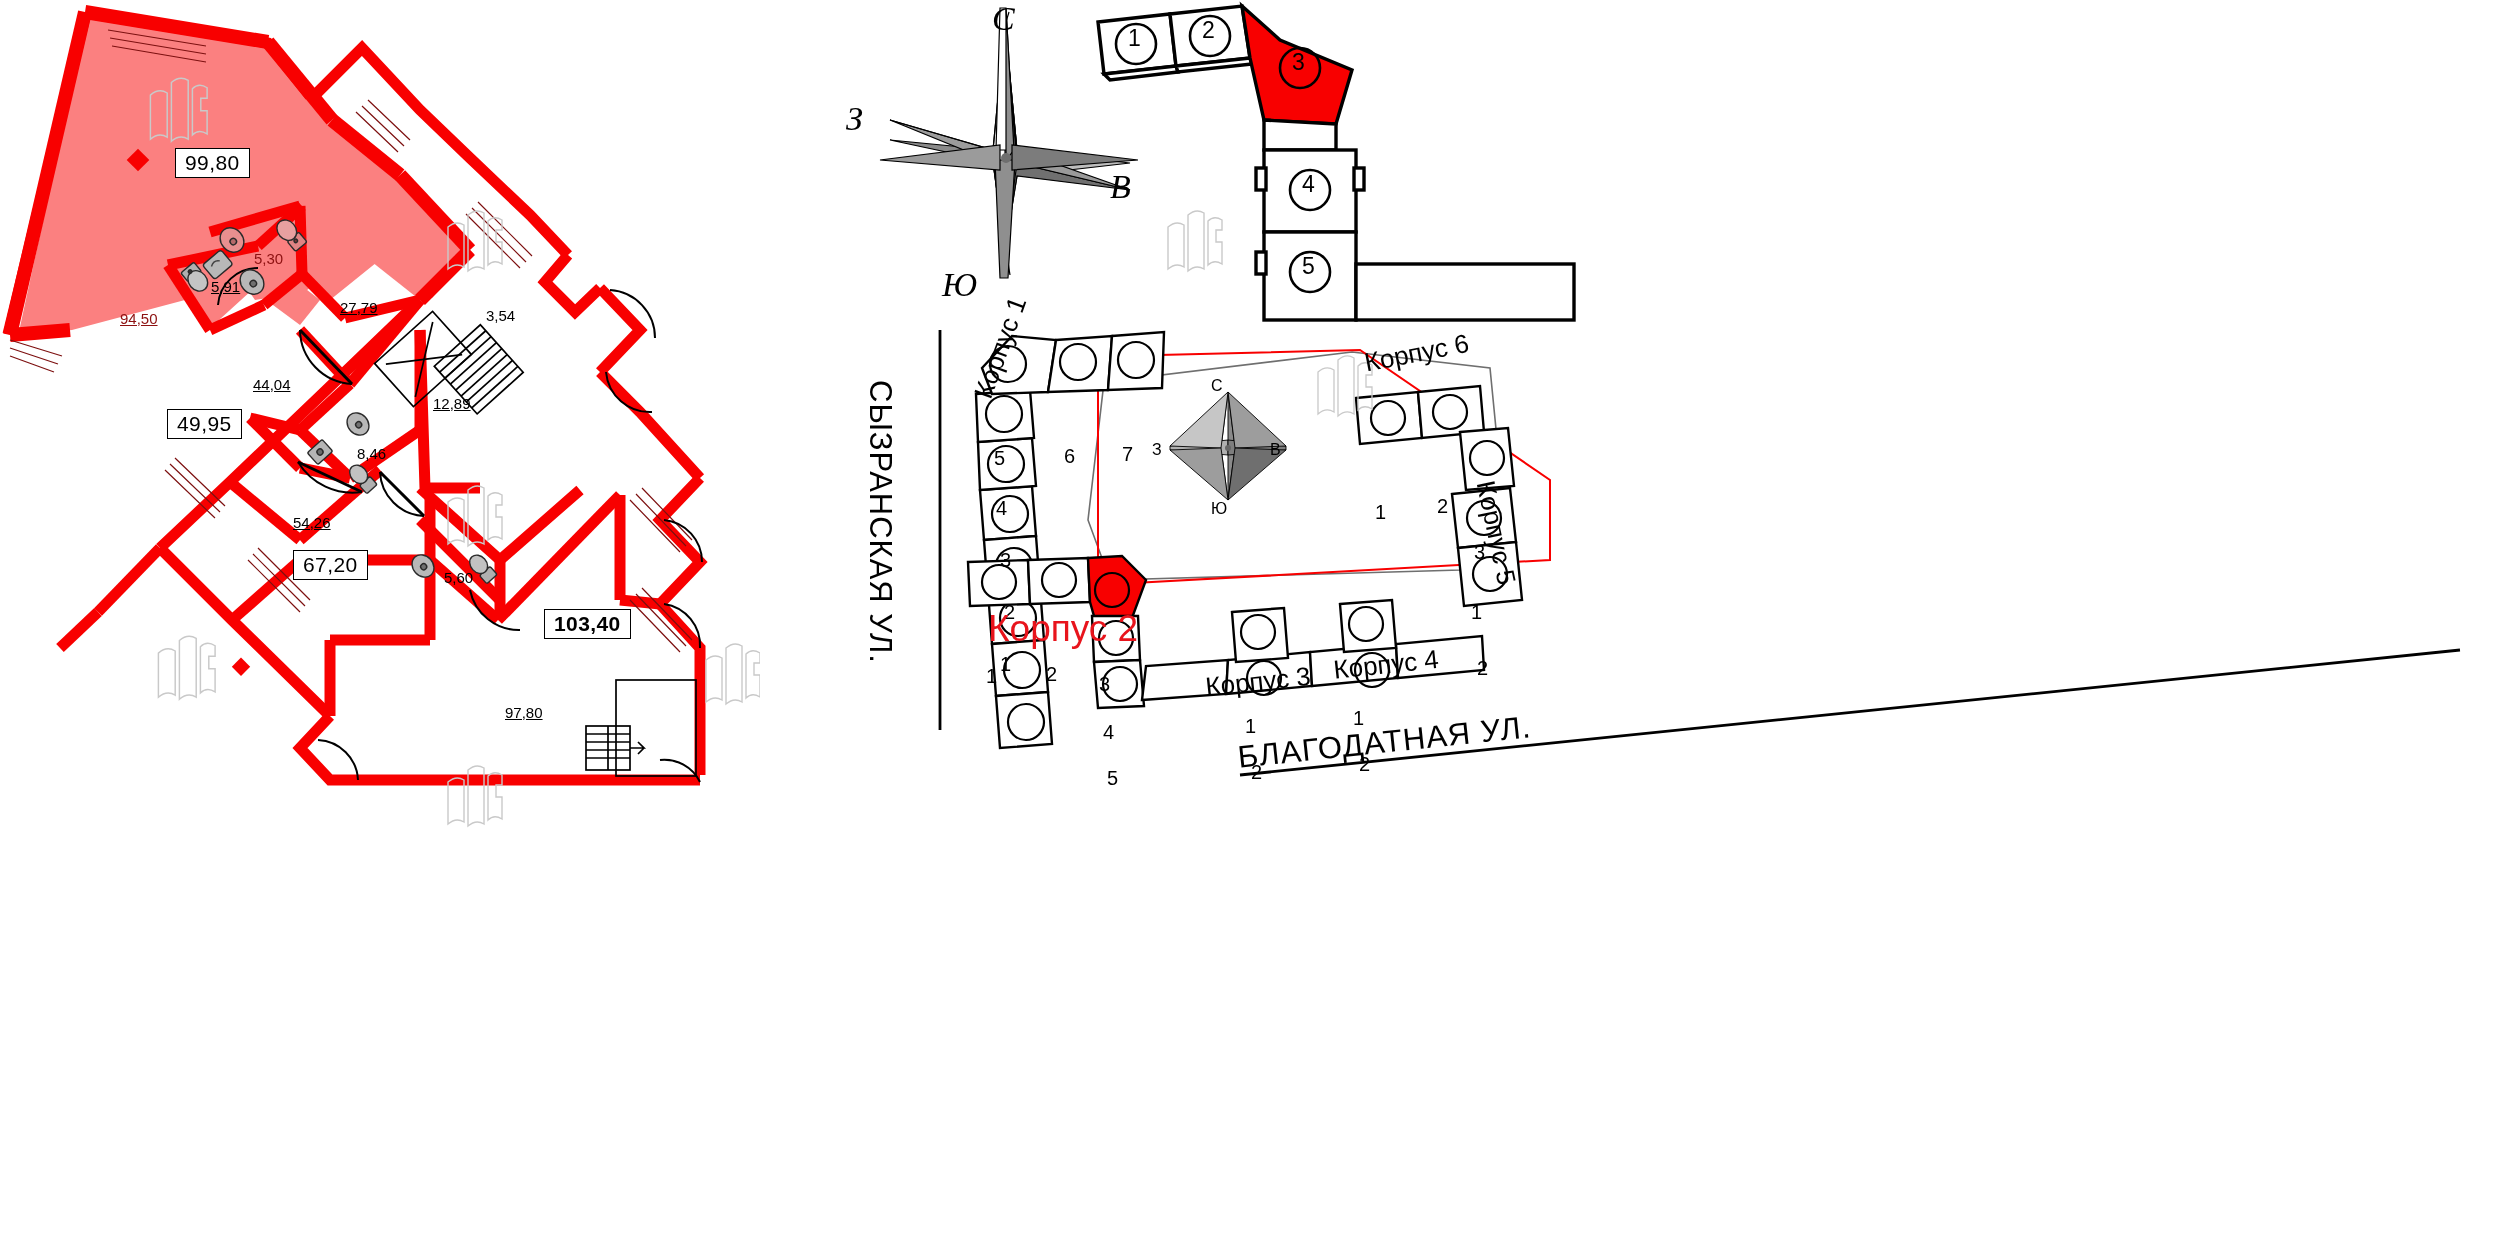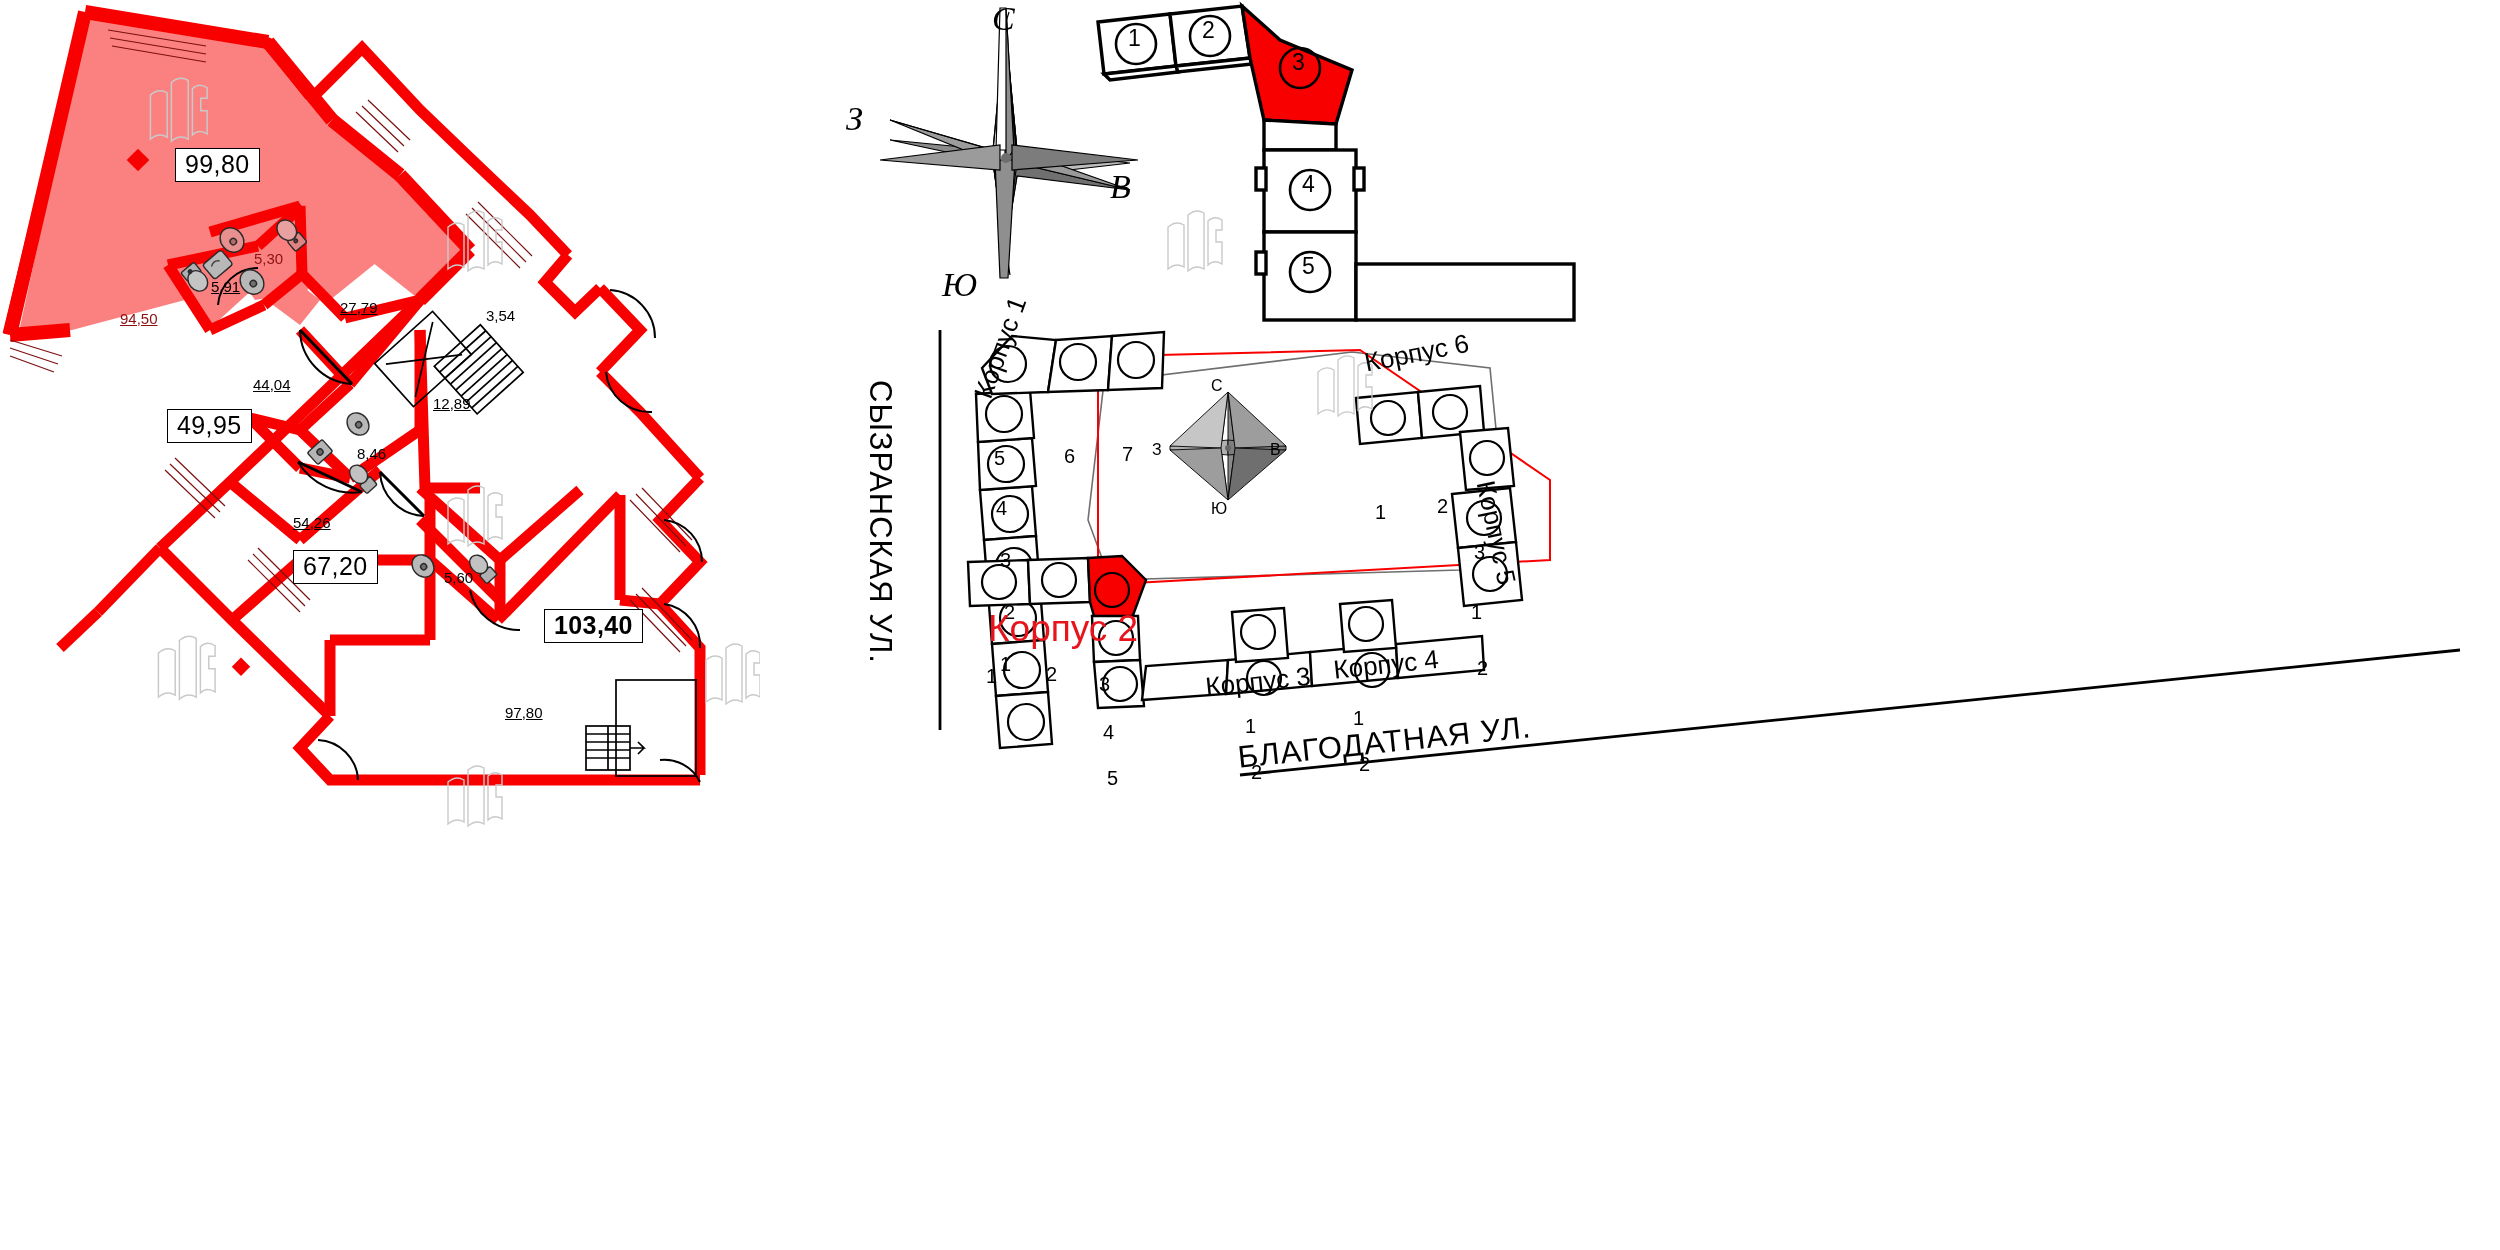--- a/index.html
+++ b/index.html
@@ -4,21 +4,21 @@
 <style>
   html,body{margin:0;padding:0;background:#ffffff;}
   body{width:2500px;height:1250px;position:relative;overflow:hidden;
        font-family:"Liberation Sans","DejaVu Sans",sans-serif;}
   .abs{position:absolute;}
   .stage{position:absolute;left:0;top:0;width:2500px;height:1250px;}
 
   
   .areabox{
     position:absolute;border:1.6px solid #000;background:#ffffff;
-    font-size:25px;color:#000;letter-spacing:.4px;
+    font-size:21px;color:#000;letter-spacing:.4px;
     padding:3px 9px 4px 9px;white-space:nowrap;line-height:1;
   }
   .arealbl{
     position:absolute;font-size:15px;color:#000;white-space:nowrap;
     line-height:1;
   }
   .arealbl.red{color:#8d1111;}
   .arealbl u{text-decoration:underline;text-underline-offset:1px;}
 
   

